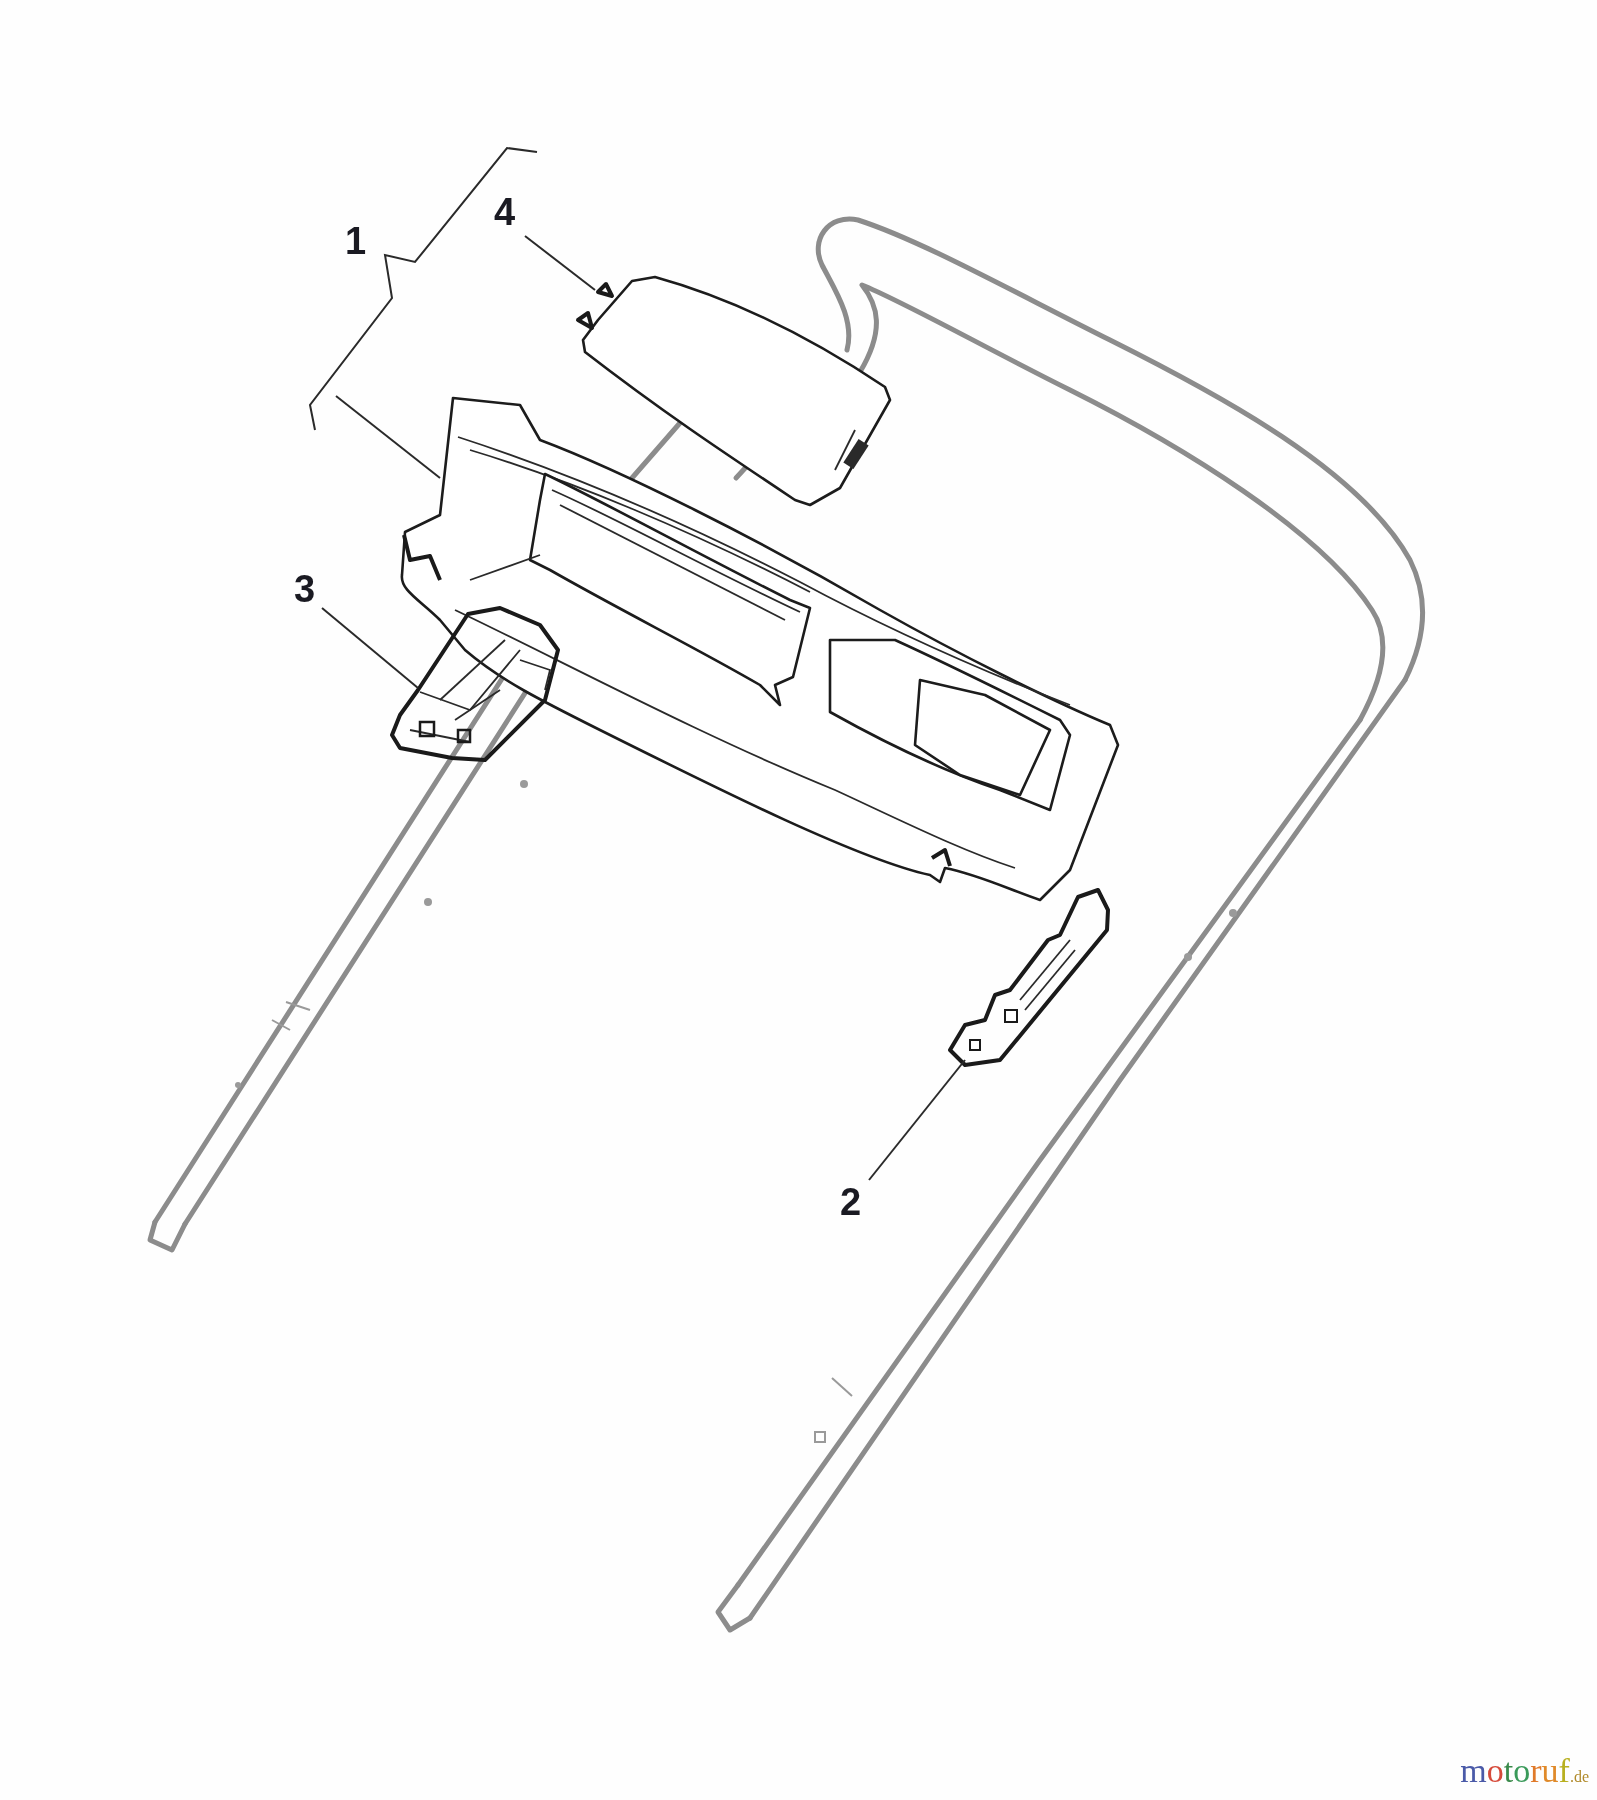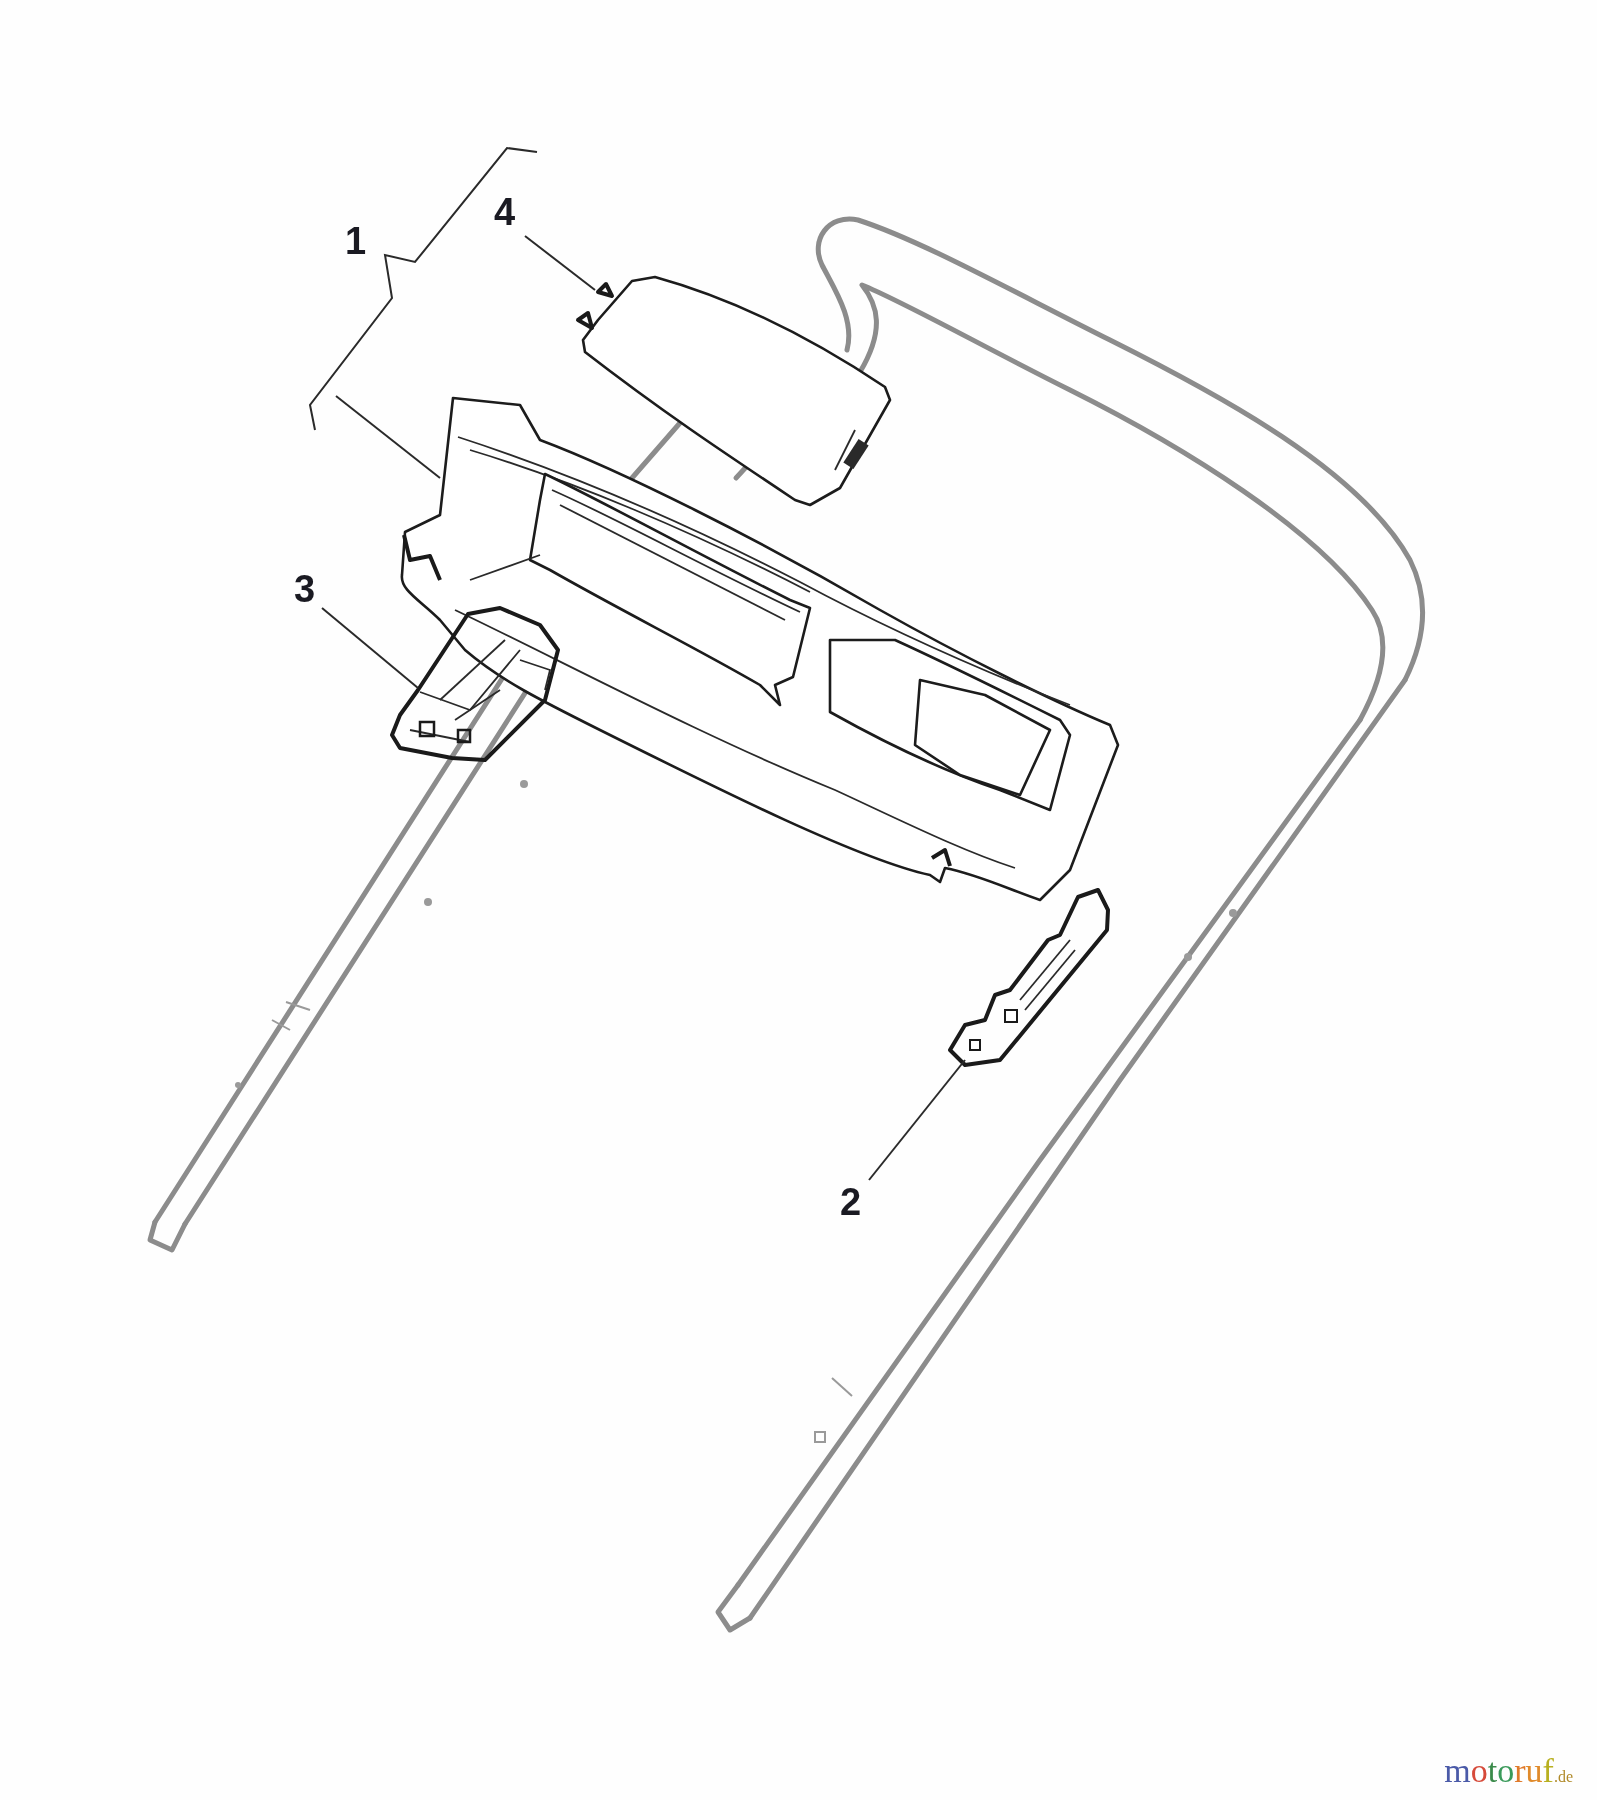--- a/index.html
+++ b/index.html
@@ -30,21 +30,21 @@
     .label {
       position: absolute;
       font-family: "Liberation Sans", sans-serif;
       font-weight: bold;
       font-size: 38px;
       color: #1a1a22;
       line-height: 1;
     }
     .watermark {
       position: absolute;
-      right: 24px;
+      right: 8px;
       bottom: 12px;
       font-family: "Liberation Serif", serif;
       font-size: 34px;
       line-height: 1;
       white-space: nowrap;
     }
     .watermark .wm-tld {
       font-size: 16px;
       color: #b08a2a;
     }

